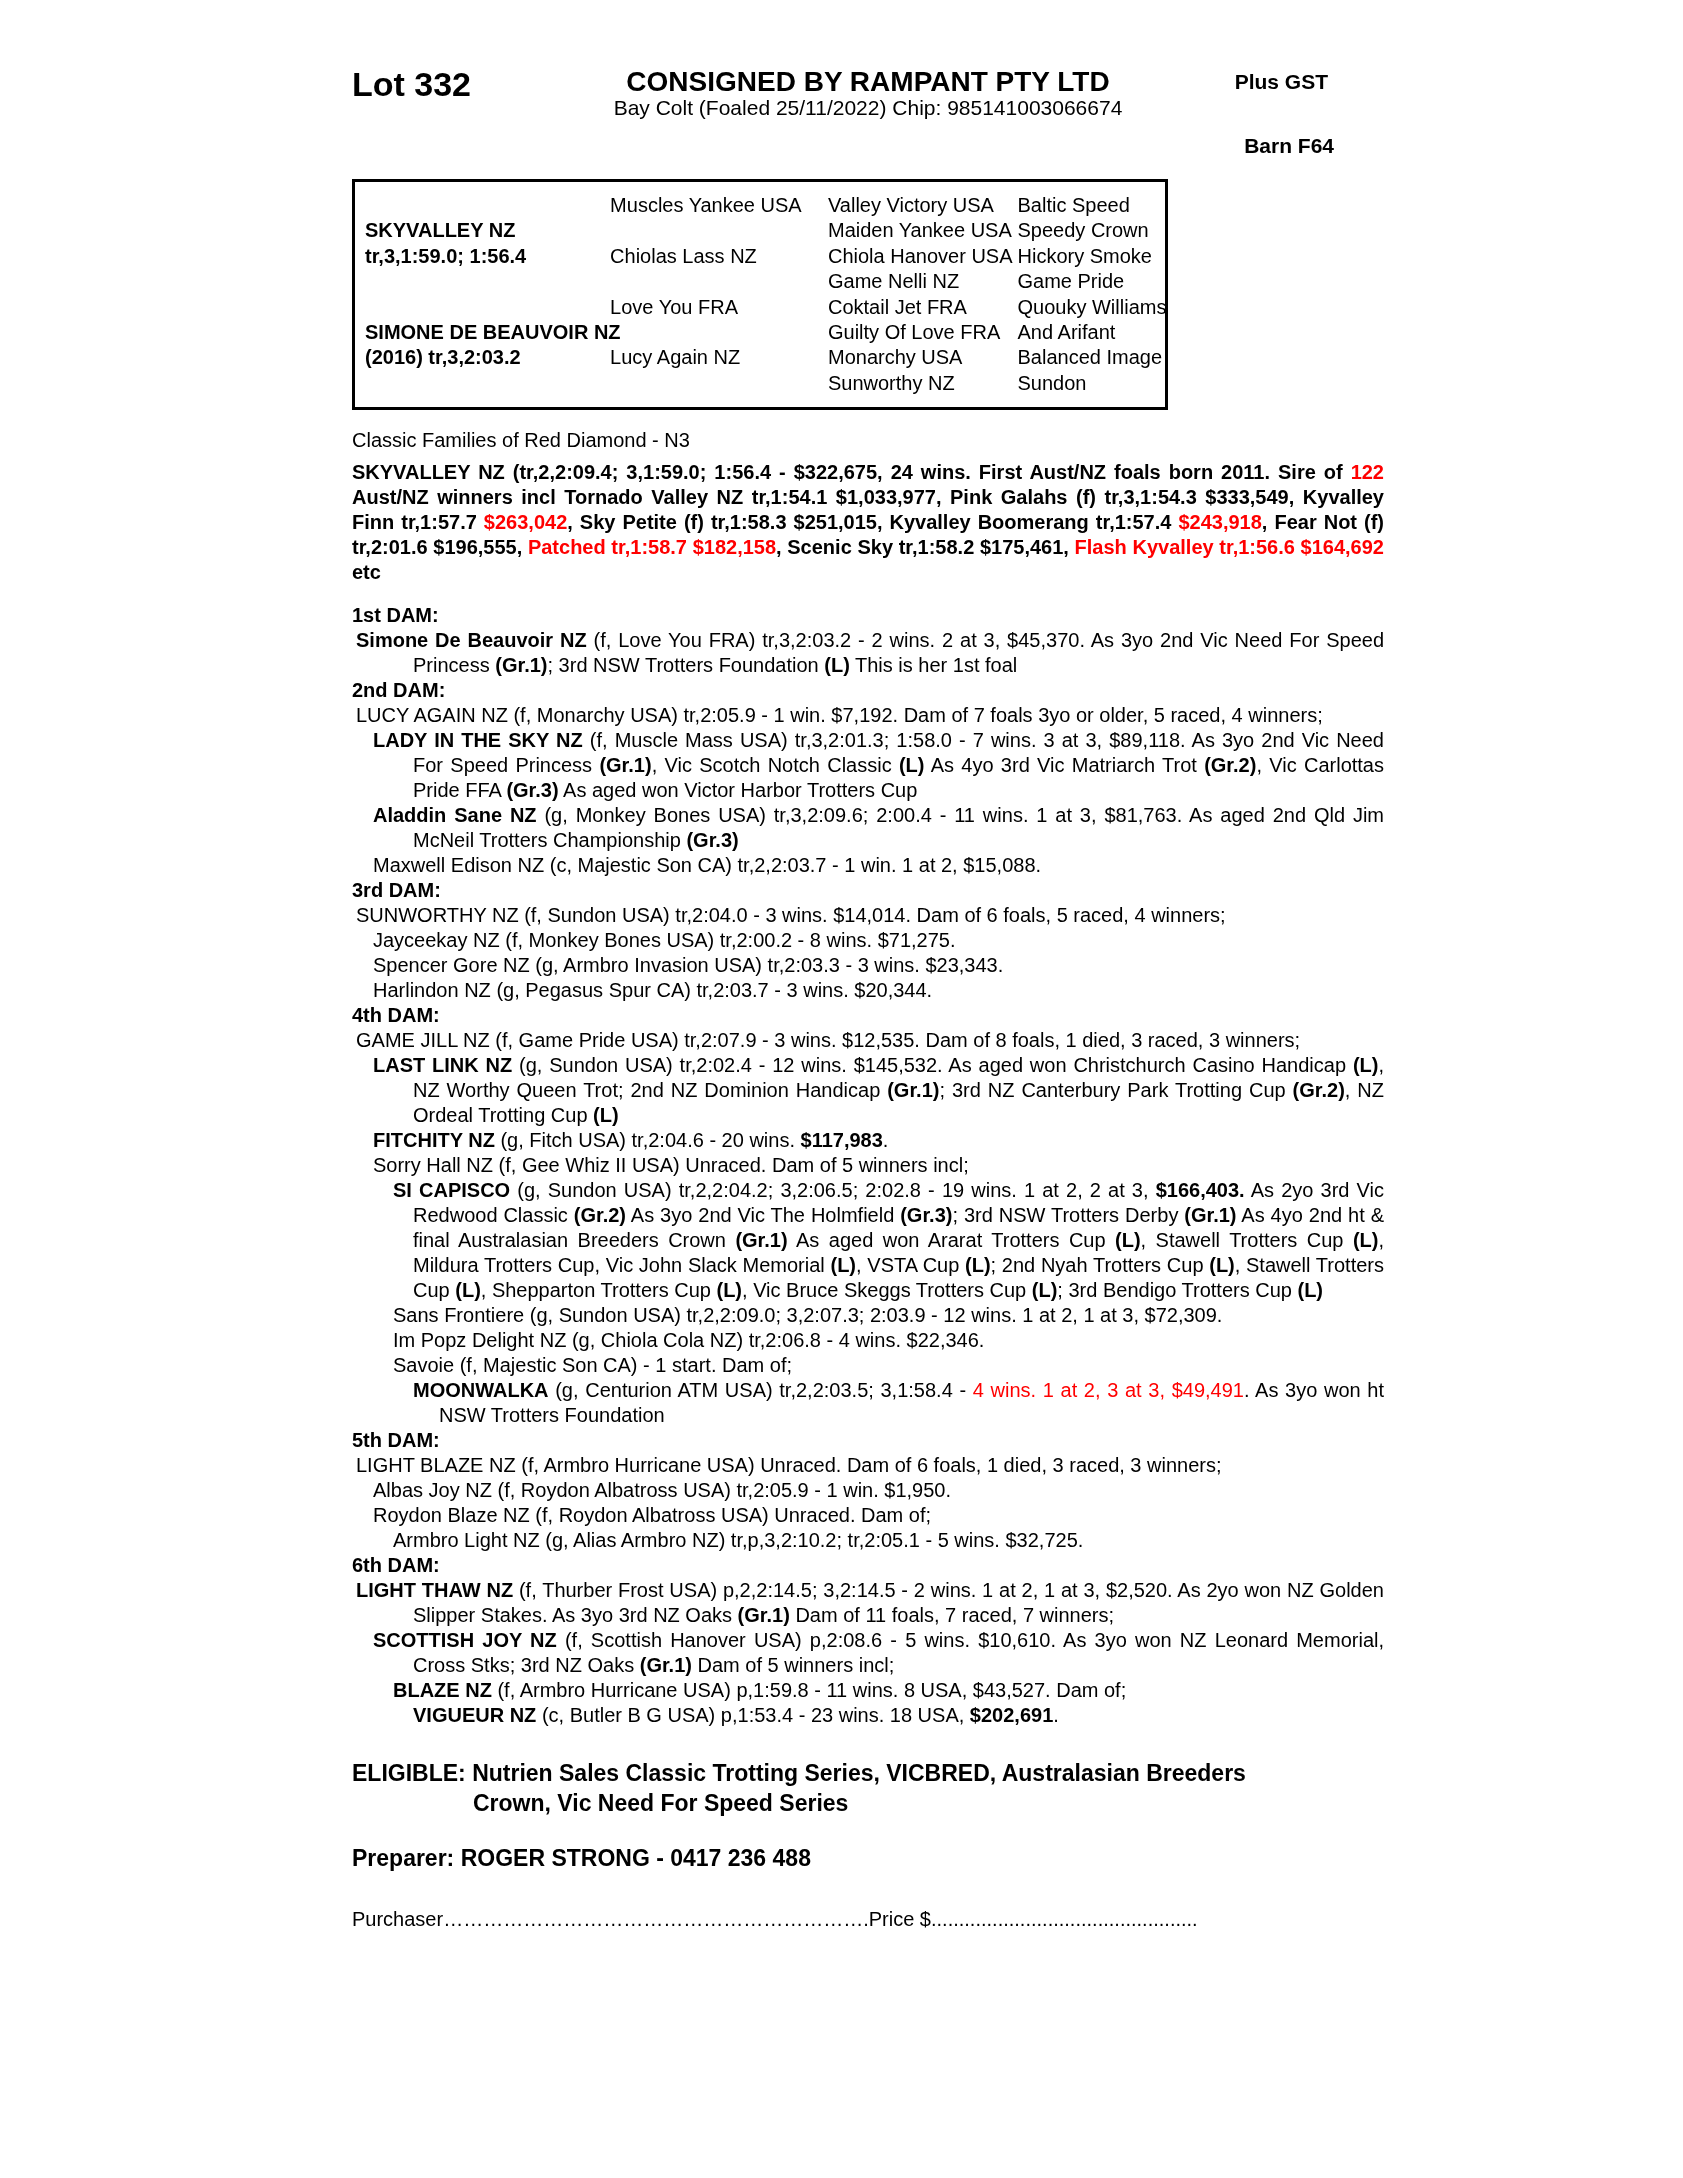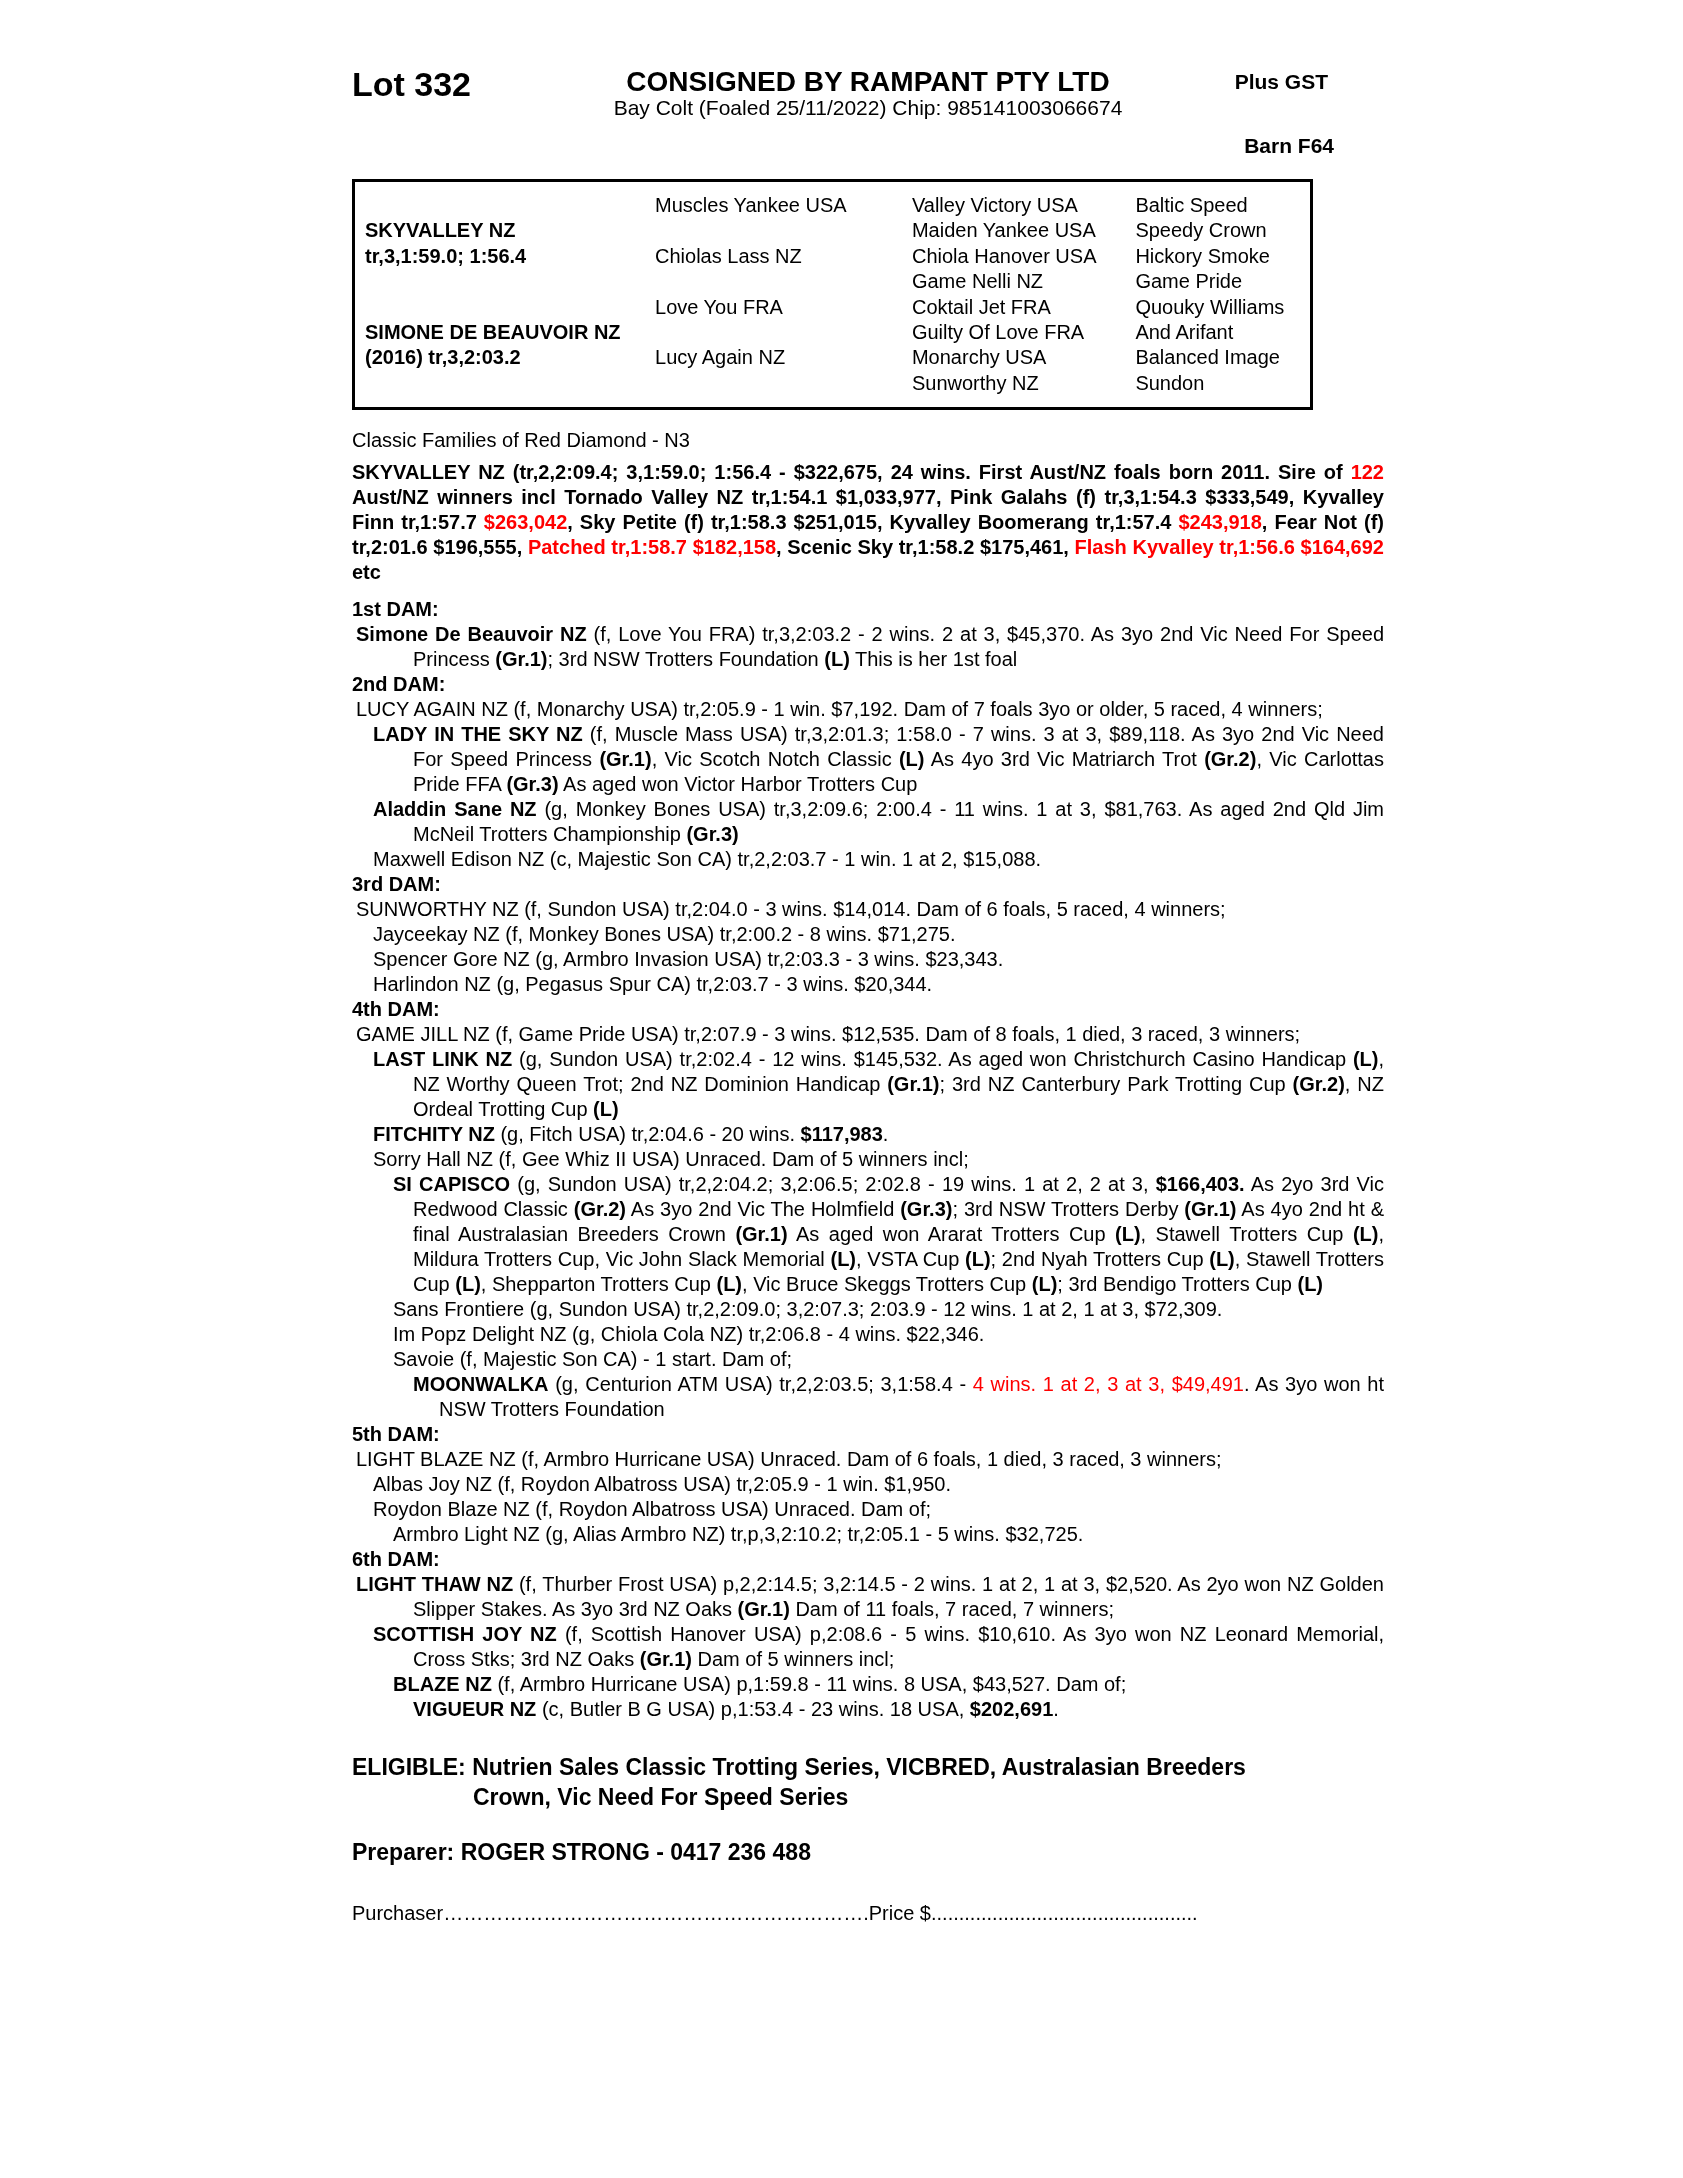--- a/index.html
+++ b/index.html
@@ -19,34 +19,34 @@
   .header { position:relative; }
   .lot { position:absolute; left:0; top:-2px; font-size:34px; font-weight:bold; line-height:34px; }
   .head-center { text-align:center; width:752px; margin:0 auto; }
   .head-center .line1 { font-size:28px; font-weight:bold; line-height:26px; }
   .head-center .line2 { font-size:21px; line-height:26px; }
   .gst { position:absolute; right:56px; top:0; font-size:21px; font-weight:bold; }
   .barn { text-align:right; margin-right:50px; margin-top:12px; font-size:21px; font-weight:bold; line-height:26px; }
 
   
   .ped-table {
-    margin-top:20px; width:961px;
+    margin-top:20px; width:816px;
     border:3px solid #000;
     padding:11px 0 11px 0;
     display:grid;
     grid-template-columns:31% 26.9% 23.4% 18.7%;
   }
   .pcell { white-space:nowrap; overflow:visible; padding-left:4px; line-height:25.4px; }
   .pc0 { font-weight:bold; padding-left:10px; }
 
   .family-line { margin-top:18px; }
 
   .sire { margin-top:7px; font-weight:bold; text-align:justify; }
 
-  .dam-sections { margin-top:12px; }
+  .dam-sections { margin-top:18px; }
   .dam-heading { font-weight:bold; }
   .entry { text-align:justify; }
   .lv0 { padding-left:61px; text-indent:-57px; }
   .lv1 { padding-left:61px; text-indent:-40px; }
   .lv2 { padding-left:61px; text-indent:-20px; }
   .lv3 { padding-left:87px; text-indent:-26px; }
 
   .eligible {
     margin-top:30px; font-size:23px; font-weight:bold; line-height:30px;
     max-width:975px; padding-left:121px; text-indent:-121px;

